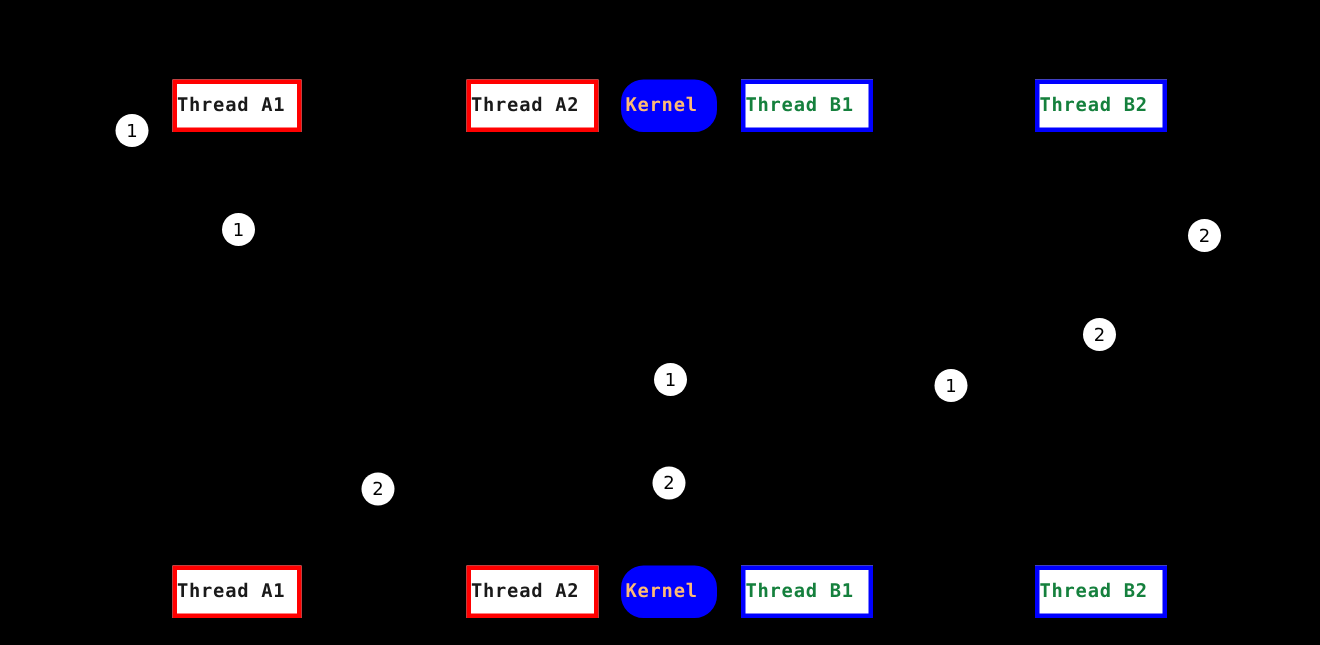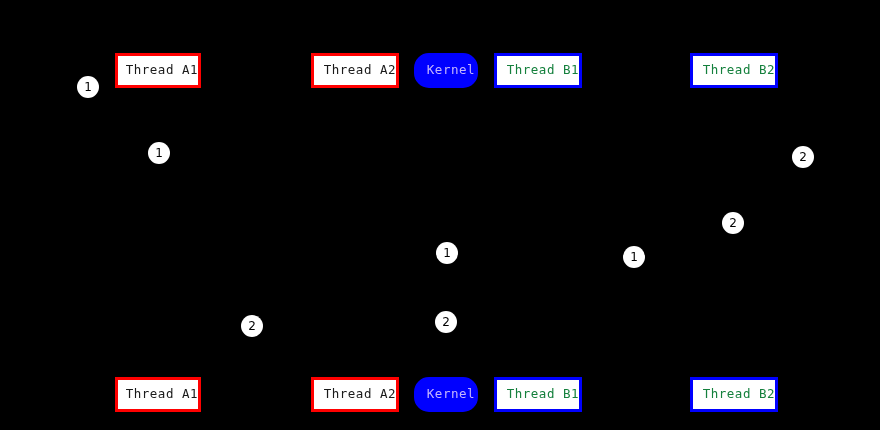--- a/index.html
+++ b/index.html
@@ -15,35 +15,36 @@
     overflow: hidden;
     font-family: "DejaVu Sans Mono", "Liberation Mono", monospace;
   }
 
   
   .lifeline-box {
     position: absolute;
     box-sizing: border-box;
     display: flex;
     align-items: center;
-    justify-content: flex-end;
+    justify-content: flex-start;
     background: #ffffff;
     border: 3px solid #ff0000;
     font-size: 12.5px;
     letter-spacing: 0.5px;
     color: #1a1a1a;
     white-space: nowrap;
     line-height: 1;
+    font-weight: bold;
   }
   .lifeline-box.red   { border-color: #ff0000; background:#ffffff; color:#1a1a1a; }
   .lifeline-box.blue  { border-color: #0000ff; background:#ffffff; color:#15803d; }
   .lifeline-box.solid-blue {
     border-color: #0000ff;
     background: #0000ff;
-    color: #c4b5fd;
+    color: #fdba74;
     border-radius: 15px;
   }
 
   
   .lifeline-stem {
     position: absolute;
     width: 2px;
     background: #000000;
   }
 

